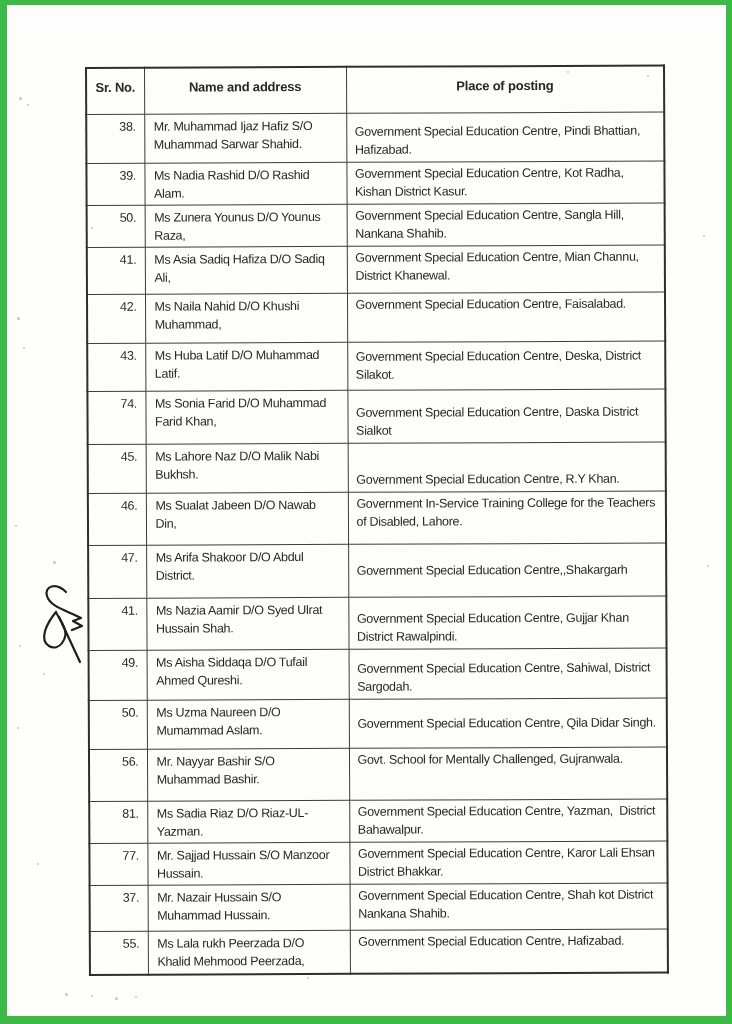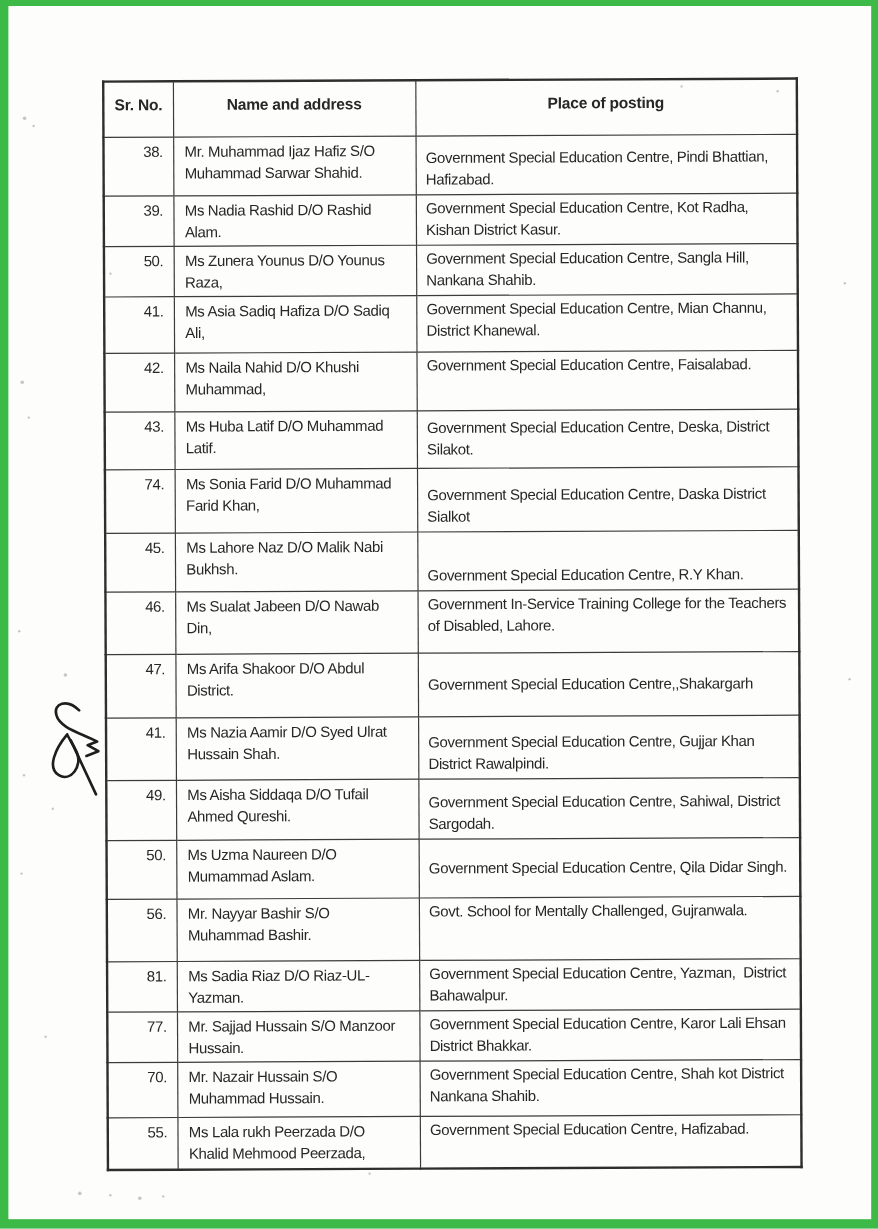--- a/index.html
+++ b/index.html
@@ -155,21 +155,21 @@
 Bahawalpur.</td>
             </tr>
             <tr style="height: 35px;">
               <td class="c-no">77.</td>
               <td class="c-name">Mr. Sajjad Hussain S/O Manzoor
 Hussain.</td>
               <td class="c-place" style="vertical-align: top;">Government Special Education Centre, Karor Lali Ehsan
 District Bhakkar.</td>
             </tr>
             <tr style="height: 46px;">
-              <td class="c-no">70.</td>
+              <td class="c-no">37.</td>
               <td class="c-name">Mr. Nazair Hussain S/O
 Muhammad Hussain.</td>
               <td class="c-place" style="vertical-align: top;">Government Special Education Centre, Shah kot District
 Nankana Shahib.</td>
             </tr>
             <tr style="height: 43px;">
               <td class="c-no">55.</td>
               <td class="c-name">Ms Lala rukh Peerzada D/O
 Khalid Mehmood Peerzada,</td>
               <td class="c-place" style="vertical-align: top;">Government Special Education Centre, Hafizabad.</td>

